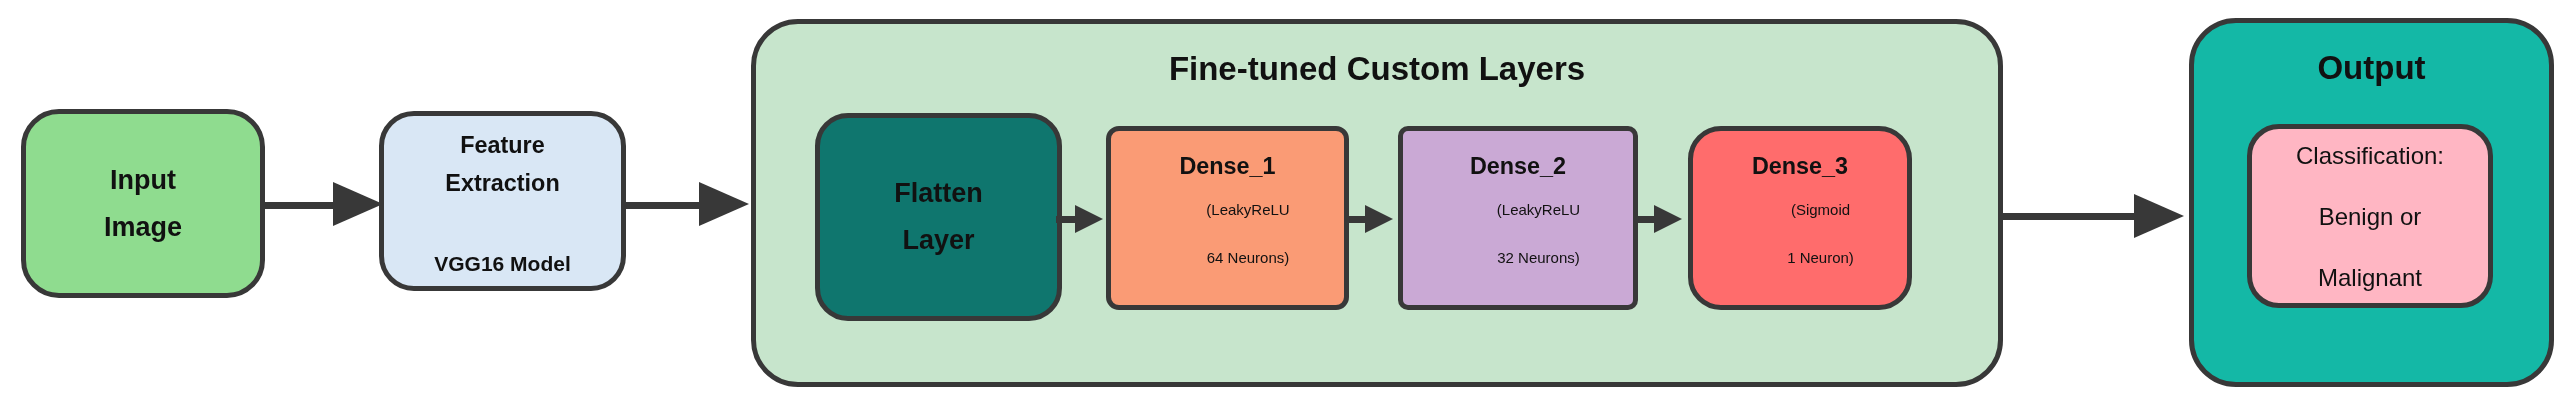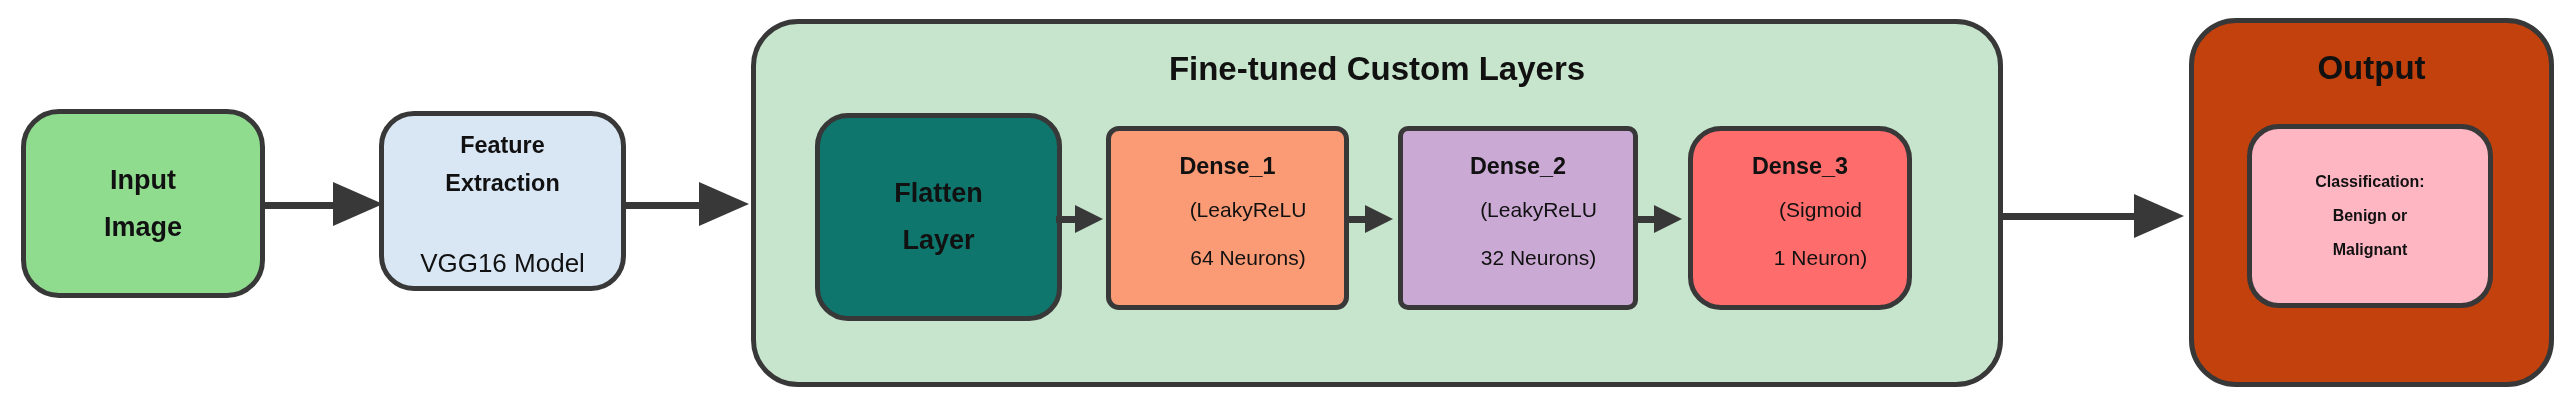--- a/index.html
+++ b/index.html
@@ -29,45 +29,45 @@
     position:absolute; top:25px; left:0; right:0;
     text-align:center;
     font-weight:bold; font-size:33px; line-height:40px;
     white-space:pre-line;
   }
   .label-lg {
     font-weight:bold; font-size:27px; line-height:47px;
     white-space:pre-line;
   }
   .label-md {
-    font-weight:bold; font-size:16px; line-height:34px;
+    font-weight:normal; font-size:24px; line-height:61px;
     white-space:pre-line;
   }
   .node-title {
     font-weight:bold; font-size:23.4px; line-height:25px;
     white-space:pre-line;
   }
   .node-sub {
-    font-weight:normal; font-size:21px; line-height:48px;
+    font-weight:normal; font-size:15px; line-height:48px;
     white-space:pre-line;
     margin-left:41px;
   }
   .feature-title { font-weight:bold; font-size:23.4px; line-height:38px; white-space:pre-line; }
-  .feature-sub   { font-weight:normal; font-size:26px; line-height:25px; margin-top:11px; white-space:pre-line; }
+  .feature-sub   { font-weight:bold; font-size:21px; line-height:25px; margin-top:11px; white-space:pre-line; }
   .dense-sub     { margin-top:7.5px; }
 
   
   #node-input    { left:21px;   top:109px; width:244px; height:189px; background:#8FDC8F; border-radius:38px; }
   #node-feature  { left:379px;  top:111px; width:247px; height:180px; background:#D9E7F5; border-radius:35px;gap:38px; }
   #container-custom { left:751px; top:19px; width:1252px; height:368px; background:#C7E5CC;padding-left:48px; }
   #node-flatten  { left:59px;   top:89px; width:247px; height:208px; background:#0f766e; border-radius:33px; }
   #node-dense1   { left:350px;  top:102px; width:243px; height:184px; background:#FA9B75; border-radius:13px; }
   #node-dense2   { left:642px;  top:102px; width:240px; height:184px; background:#CAA9D5; border-radius:10px; }
   #node-dense3   { left:932px; top:102px; width:224px; height:184px; background:#FF6C6C; border-radius:33px; }
-  #container-output { left:2189px; top:18.4px; width:365px; height:369px; background:#c2410c; }
+  #container-output { left:2189px; top:18.4px; width:365px; height:369px; background:#14b8a6; }
   #node-class    { left:53px;   top:101px; width:246px; height:184px; background:#FFB6C3; border-radius:32px; }
 
   
   .arrow { position:absolute; }
   .shaft { position:absolute; height:6.7px; background:#383838; }
   .head  { position:absolute; width:0; height:0; border-style:solid; border-color:transparent; border-left-color:#383838; }
   .head-big   { border-width:22.6px 0 22.6px 50px; }
   .head-small { border-width:14.2px 0 14.2px 28.4px; }
 
   #arrow-1-shaft { left:265px;  top:202px; width:74px;  }

